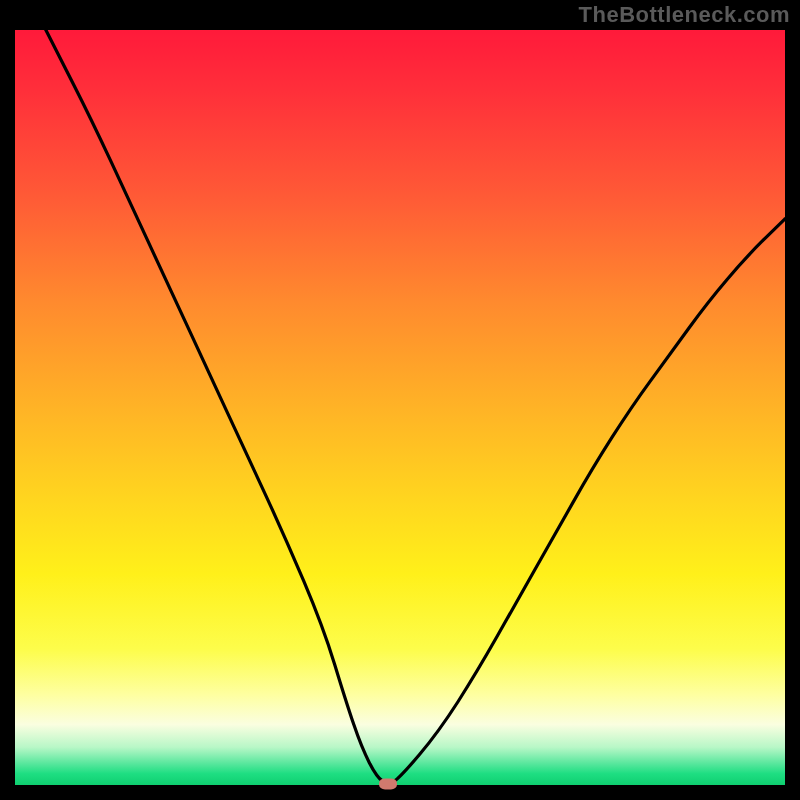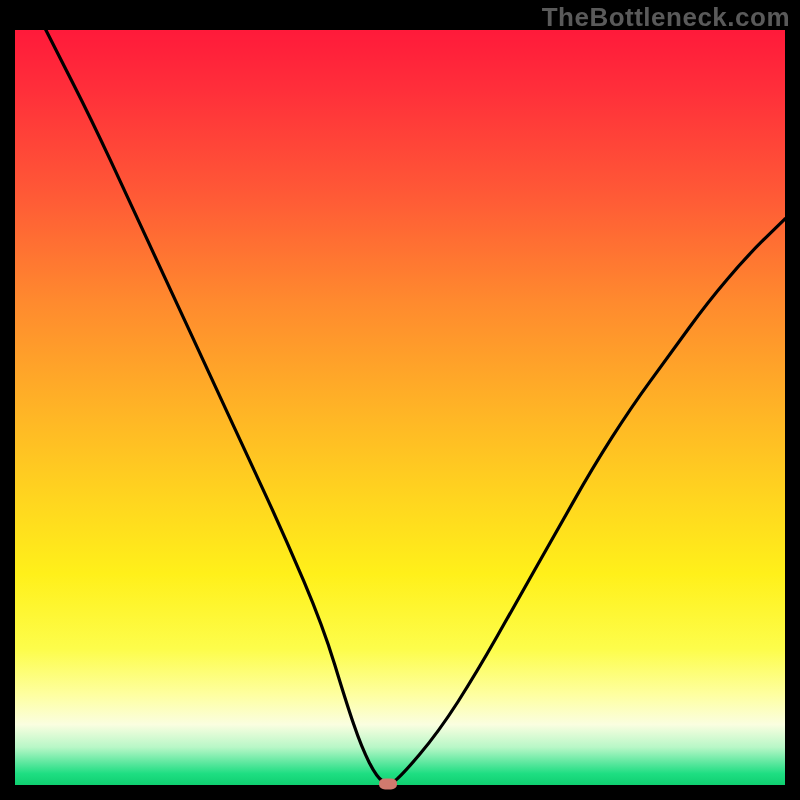--- a/index.html
+++ b/index.html
@@ -15,21 +15,21 @@
     position: relative;
     width: 800px;
     height: 800px;
     background: #000;
   }
   .watermark {
     position: absolute;
     top: 2px;
     right: 10px;
     color: #5a5a5a;
-    font-size: 26px;
+    font-size: 22px;
     font-weight: 600;
     letter-spacing: 0.5px;
     z-index: 20;
     user-select: none;
   }
   .plot-outer {
     position: absolute;
     left: 15px;
     top: 30px;
     width: 770px;

